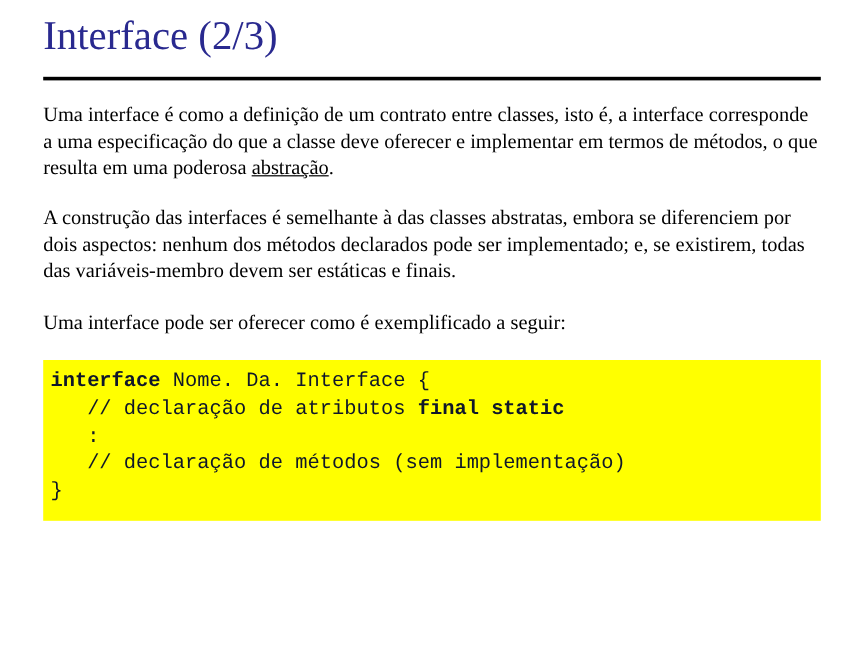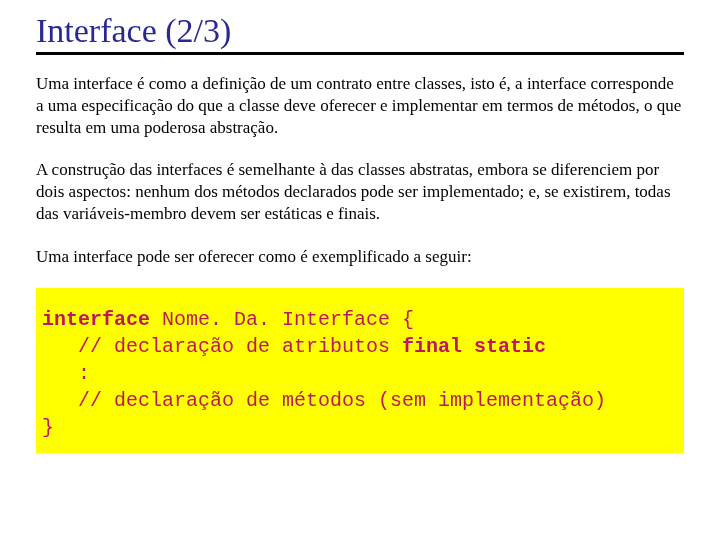--- a/index.html
+++ b/index.html
@@ -8,40 +8,41 @@
     height: 540px;
     background: #ffffff;
     font-family: "Times New Roman", Times, serif;
     padding: 12px 36px 20px 36px;
     color: #000;
   }
   .title {
     font-size: 34px;
     color: #29298f;
     font-weight: normal;
-    padding-bottom: 2px;
+    padding-bottom: 14px;
     border-bottom: 3px solid #000;
     margin-bottom: 18px;
   }
   .para {
     font-size: 17px;
     line-height: 1.3;
     margin-bottom: 20px;
     color: #000;
   }
   .underline {
+    text-decoration: underline;
   }
   .codebox {
     background: #ffff00;
-    padding: 18px 6px 12px 6px;
+    padding: 8px 6px 12px 6px;
     font-family: "Courier New", Courier, monospace;
-    font-size: 20px;
+    font-size: 17px;
     line-height: 1.35;
     white-space: pre;
-    color: #be185d;
+    color: #0f172a;
   }
   .kw { font-weight: bold; }
 </style>
 </head>
 <body>
 
 <h1 class="title">Interface (2/3)</h1>
 
 <p class="para">
   <span>Uma interface é como a definição de um contrato entre classes, isto é, a interface corresponde a uma especificação do que a classe deve oferecer e implementar em termos de métodos, o que resulta em uma poderosa </span><span class="underline">abstração</span><span>.</span>

